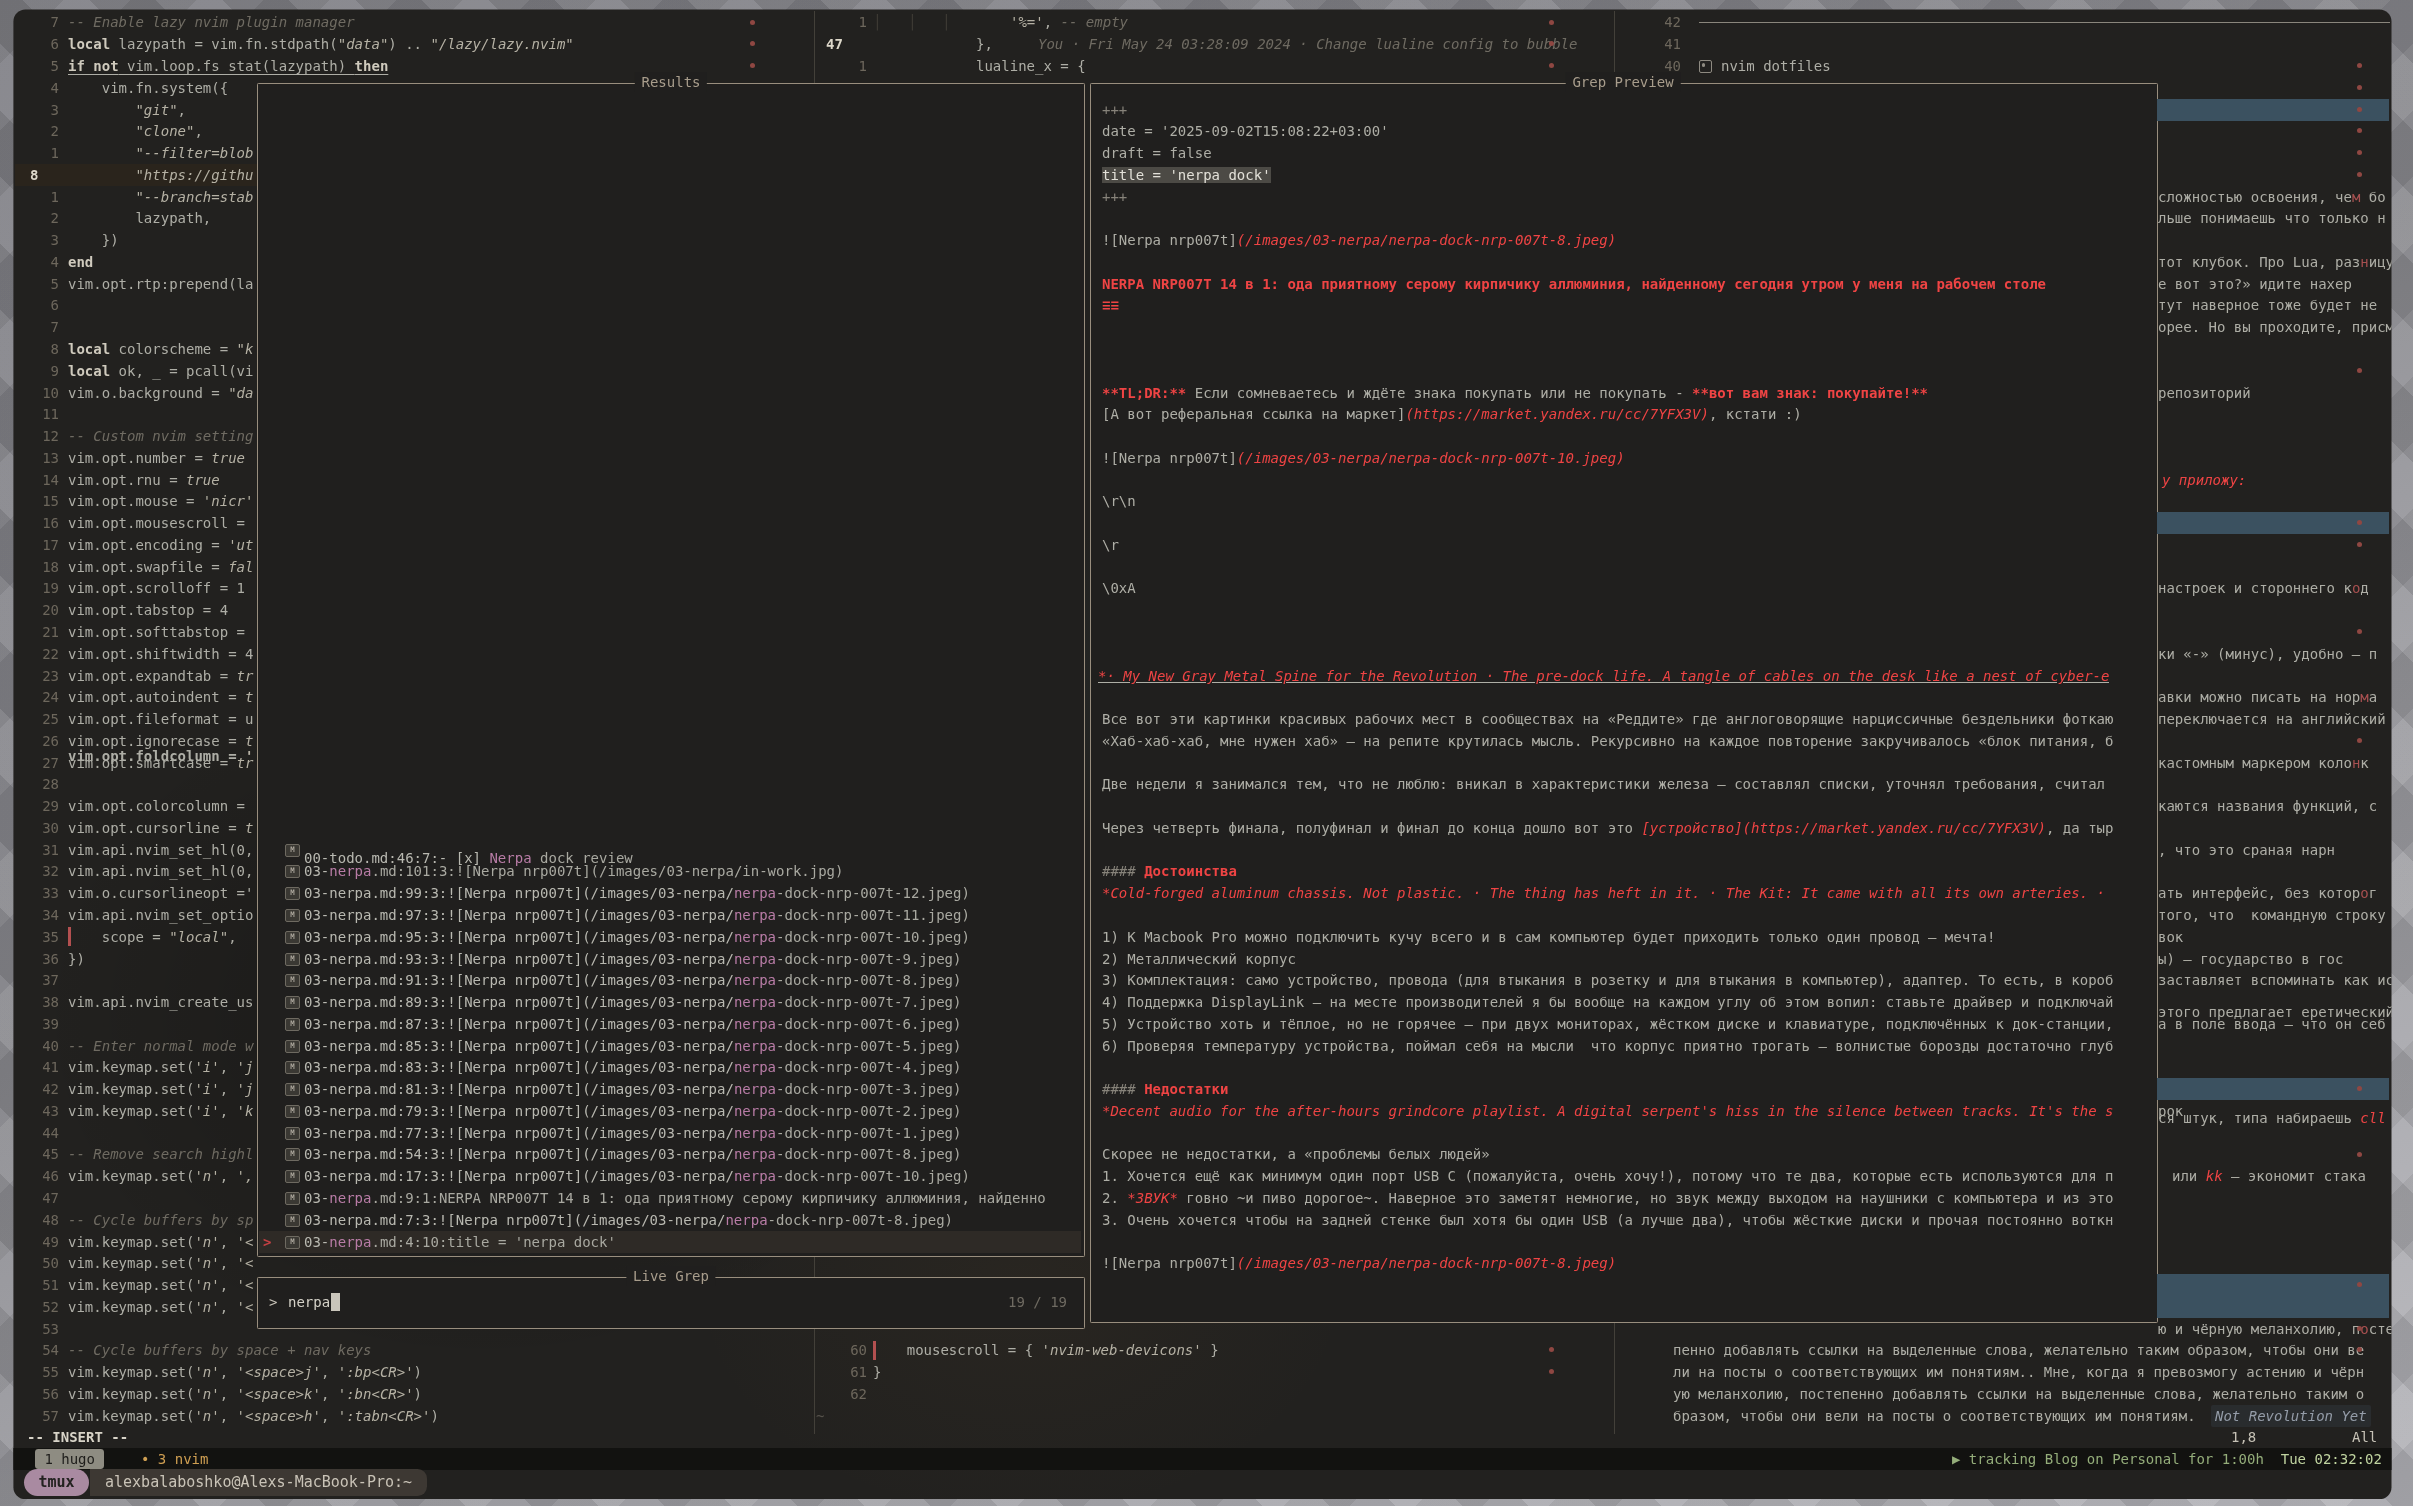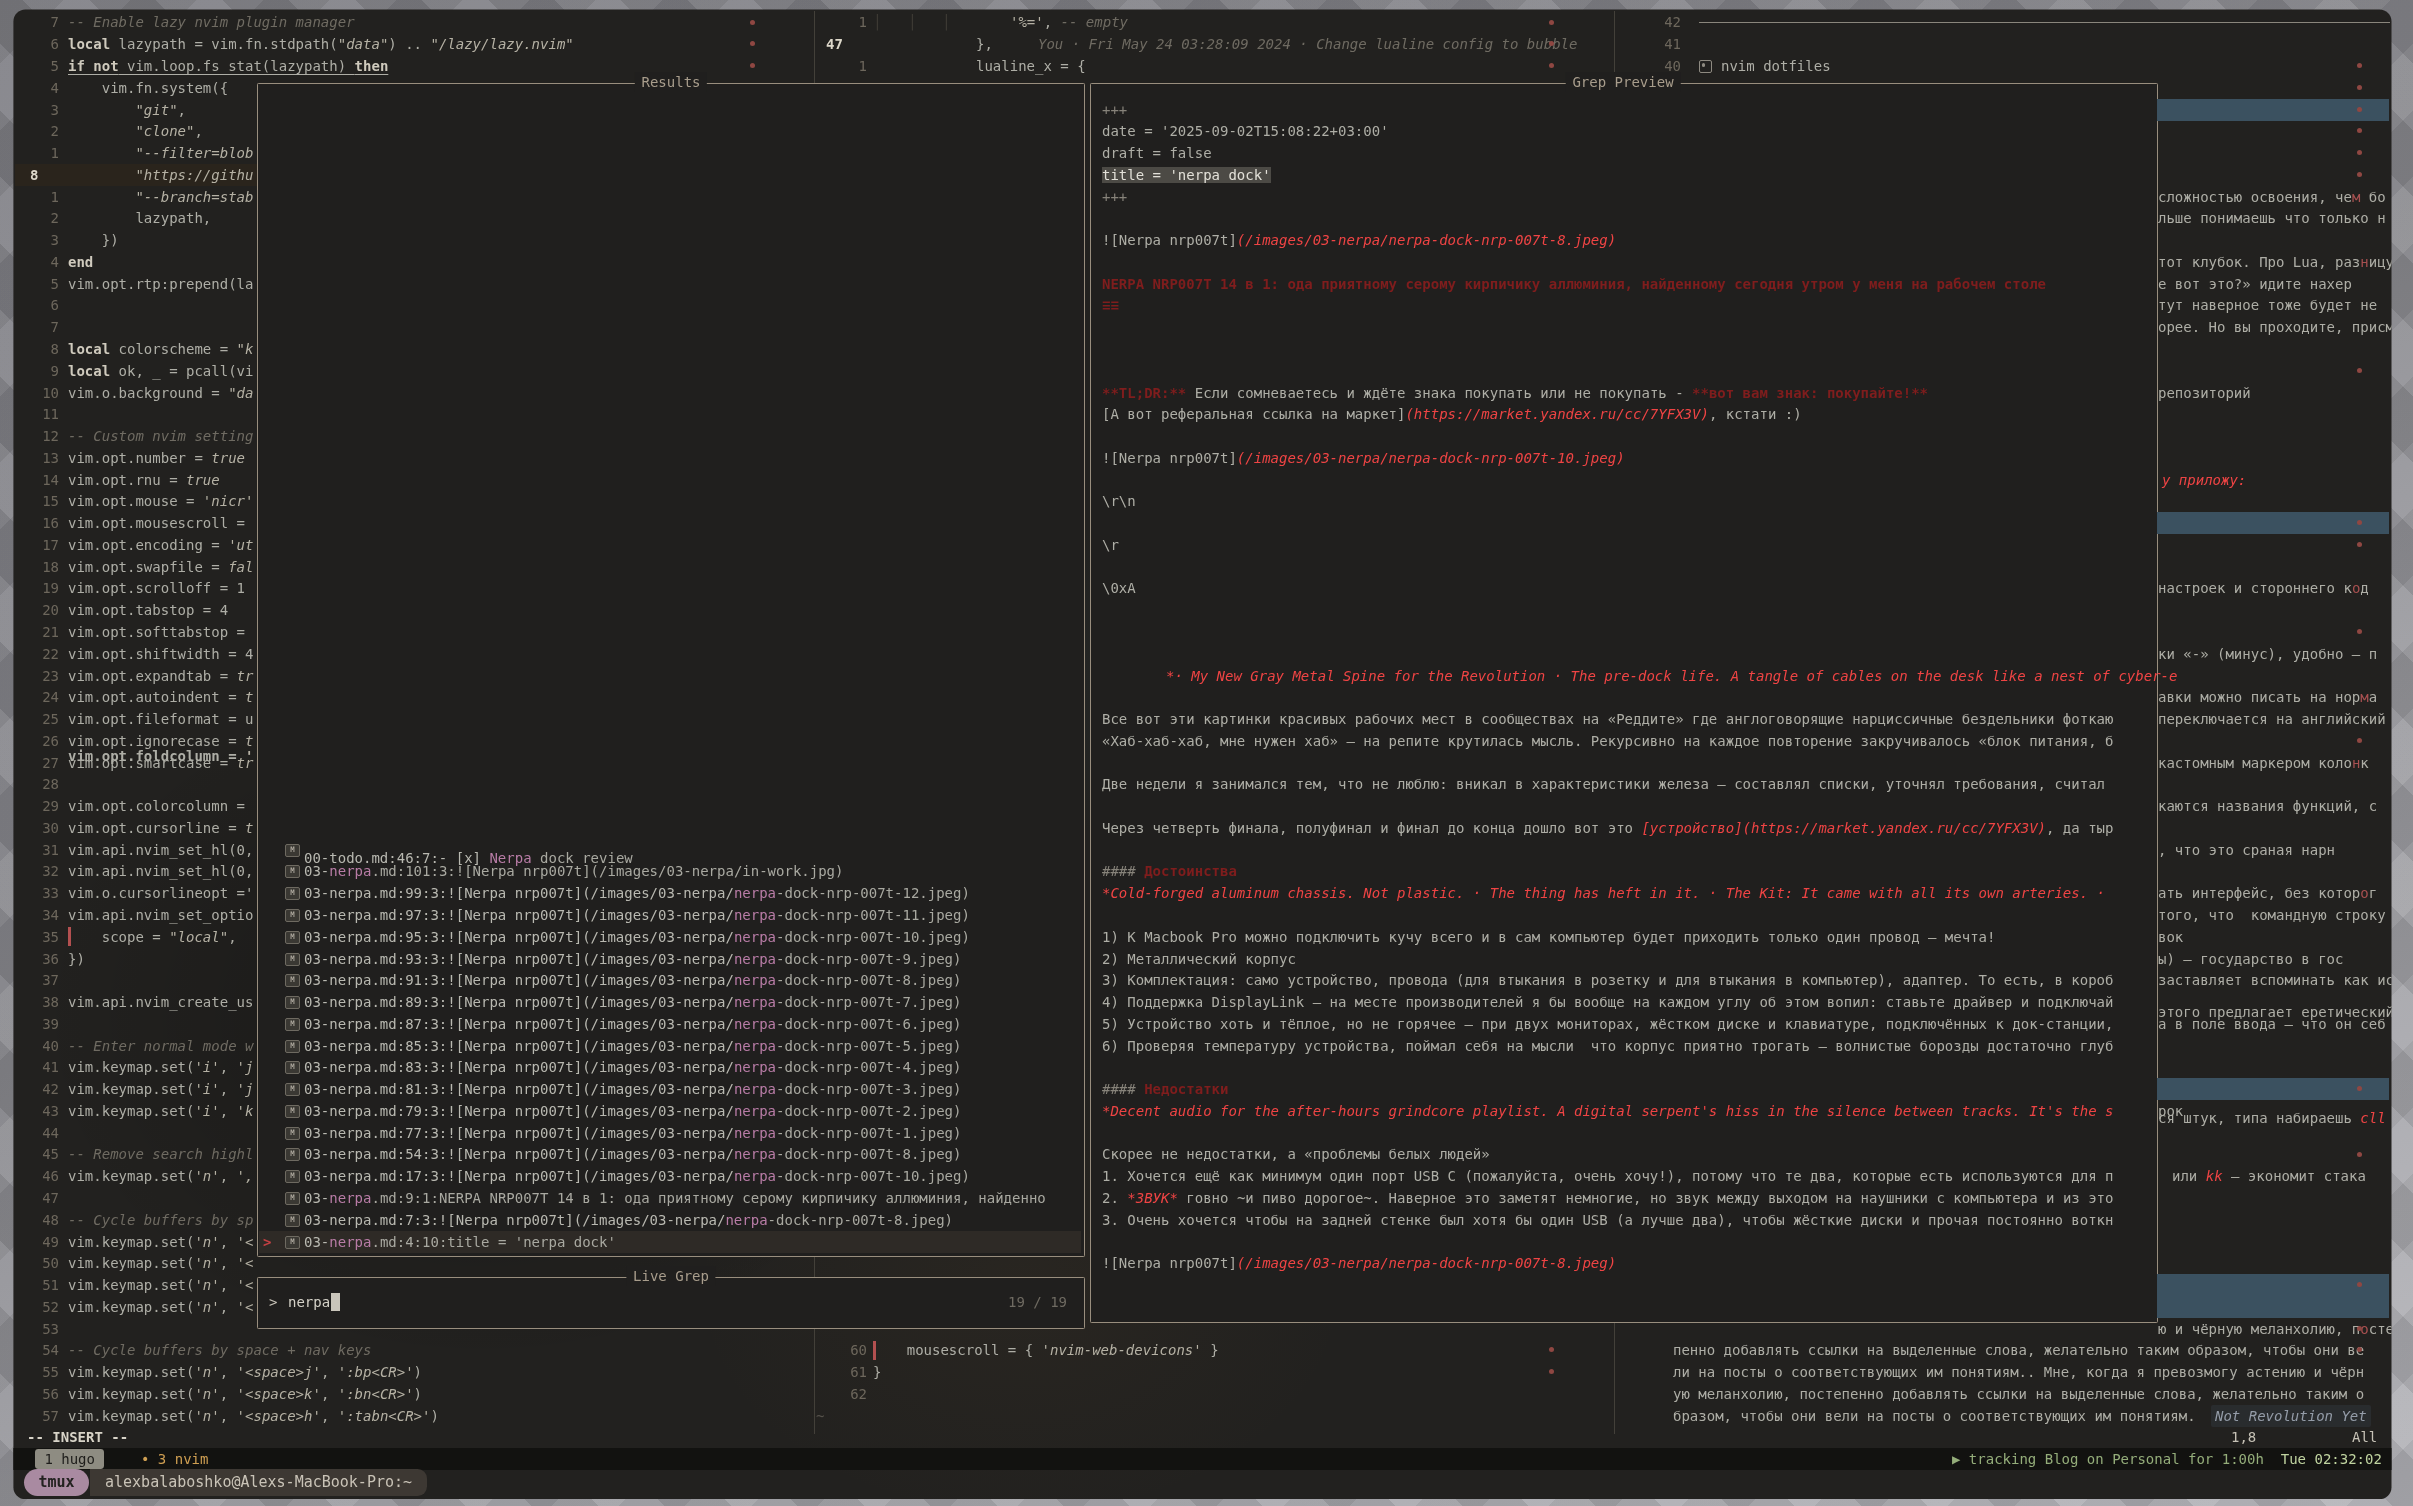--- a/index.html
+++ b/index.html
@@ -16,21 +16,21 @@
     background:
       radial-gradient(376px 282px at 1243px 672px, rgba(70,120,140,0.10), rgba(0,0,0,0) 70%),
       radial-gradient(470px 336px at 1008px 1277px, rgba(150,110,60,0.06), rgba(0,0,0,0) 70%),
       radial-gradient(605px 470px at 470px 1008px, rgba(0,0,0,0.25), rgba(0,0,0,0) 75%),
       #22211f;
   }
   .trow{position:absolute;height:22px;line-height:22px;font-size:14px;white-space:pre;color:#aeaea6;}
   .num{position:absolute;text-align:right;color:#6d675c;}
   .num.cur{color:#ddd8ca;font-weight:bold;text-align:left;}
   .sg.t{color:#aeaea6;}
-  .sg.w{color:#7f1d1d;font-weight:bold;}
+  .sg.w{color:#ef4444;font-weight:bold;}
   .sg.k{color:#cfcabd;font-weight:bold;}
   .sg.s{color:#b5b1a4;font-style:italic;}
   .sg.b{color:#b5b1a4;font-style:italic;}
   .sg.c{color:#6f6b62;font-style:italic;}
   .sg.m{color:#b87ca6;}
   .sg.r{color:#a85050;}
   .sg.i{color:#ef4444;font-style:italic;}
   .sg.dim{color:#87837a;}
   .sg.g{color:#3f3c36;}
   .sg.e{color:#55514a;}
@@ -326,21 +326,21 @@
       <div class="trow" style="left: 1102px; top: 186px; max-width: 1045px; overflow: hidden;"><span class="sg dim">+++</span></div>
       <div class="trow" style="left: 1102px; top: 229px; max-width: 1045px; overflow: hidden;"><span class="sg t">![Nerpa nrp007t]</span><span class="sg i">(/images/03-nerpa/nerpa-dock-nrp-007t-8.jpeg)</span></div>
       <div class="trow" style="left: 1102px; top: 273px; max-width: 1045px; overflow: hidden;"><span class="sg w">NERPA NRP007T 14 в 1: ода приятному серому кирпичику аллюминия, найденному сегодня утром у меня на рабочем столе</span></div>
       <div class="trow" style="left: 1102px; top: 294px; max-width: 1045px; overflow: hidden;"><span class="sg w">≡≡</span></div>
       <div class="trow" style="left: 1102px; top: 382px; max-width: 1045px; overflow: hidden;"><span class="sg w">**TL;DR:**</span><span class="sg t"> Если сомневаетесь и ждёте знака покупать или не покупать - </span><span class="sg w">**вот вам знак: покупайте!**</span></div>
       <div class="trow" style="left: 1102px; top: 403px; max-width: 1045px; overflow: hidden;"><span class="sg t">[А вот реферальная ссылка на маркет]</span><span class="sg i">(https://market.yandex.ru/cc/7YFX3V)</span><span class="sg t">, кстати :)</span></div>
       <div class="trow" style="left: 1102px; top: 447px; max-width: 1045px; overflow: hidden;"><span class="sg t">![Nerpa nrp007t]</span><span class="sg i">(/images/03-nerpa/nerpa-dock-nrp-007t-10.jpeg)</span></div>
       <div class="trow" style="left: 1102px; top: 490px; max-width: 1045px; overflow: hidden;"><span class="sg t">\r\n</span></div>
       <div class="trow" style="left: 1102px; top: 534px; max-width: 1045px; overflow: hidden;"><span class="sg t">\r</span></div>
       <div class="trow" style="left: 1102px; top: 577px; max-width: 1045px; overflow: hidden;"><span class="sg t">\0xA</span></div>
-      <div class="trow" style="left: 1166px; top: 665px; max-width: 1045px; overflow: hidden;"><span class="sg i">*· My New Gray Metal Spine for the Revolution · The pre-dock life. A tangle of cables on the desk like a nest of cyber-e</span></div>
+      <div class="trow" style="left: 1098px; top: 665px; max-width: 1045px; overflow: hidden; text-decoration: underline;"><span class="sg i">*· My New Gray Metal Spine for the Revolution · The pre-dock life. A tangle of cables on the desk like a nest of cyber-e</span></div>
       <div class="trow" style="left: 1102px; top: 708px; max-width: 1045px; overflow: hidden;"><span class="sg t">Все вот эти картинки красивых рабочих мест в сообществах на «Реддите» где англоговорящие нарциссичные бездельники фоткаю</span></div>
       <div class="trow" style="left: 1102px; top: 730px; max-width: 1045px; overflow: hidden;"><span class="sg t">«Хаб-хаб-хаб, мне нужен хаб» – на репите крутилась мысль. Рекурсивно на каждое повторение закручивалось «блок питания, б</span></div>
       <div class="trow" style="left: 1102px; top: 773px; max-width: 1045px; overflow: hidden;"><span class="sg t">Две недели я занимался тем, что не люблю: вникал в характеристики железа – составлял списки, уточнял требования, считал</span></div>
       <div class="trow" style="left: 1102px; top: 817px; max-width: 1045px; overflow: hidden;"><span class="sg t">Через четверть финала, полуфинал и финал до конца дошло вот это </span><span class="sg i">[устройство](https://market.yandex.ru/cc/7YFX3V)</span><span class="sg t">, да тыр</span></div>
       <div class="trow" style="left: 1102px; top: 860px; max-width: 1045px; overflow: hidden;"><span class="sg dim">#### </span><span class="sg w">Достоинства</span></div>
       <div class="trow" style="left: 1102px; top: 882px; max-width: 1045px; overflow: hidden;"><span class="sg i">*Cold-forged aluminum chassis. Not plastic. · The thing has heft in it. · The Kit: It came with all its own arteries. ·</span></div>
       <div class="trow" style="left: 1102px; top: 926px; max-width: 1045px; overflow: hidden;"><span class="sg t">1) К Macbook Pro можно подключить кучу всего и в сам компьютер будет приходить только один провод – мечта!</span></div>
       <div class="trow" style="left: 1102px; top: 948px; max-width: 1045px; overflow: hidden;"><span class="sg t">2) Металлический корпус</span></div>
       <div class="trow" style="left: 1102px; top: 969px; max-width: 1045px; overflow: hidden;"><span class="sg t">3) Комплектация: само устройство, провода (для втыкания в розетку и для втыкания в компьютер), адаптер. То есть, в короб</span></div>
       <div class="trow" style="left: 1102px; top: 991px; max-width: 1045px; overflow: hidden;"><span class="sg t">4) Поддержка DisplayLink – на месте производителей я бы вообще на каждом углу об этом вопил: ставьте драйвер и подключай</span></div>

